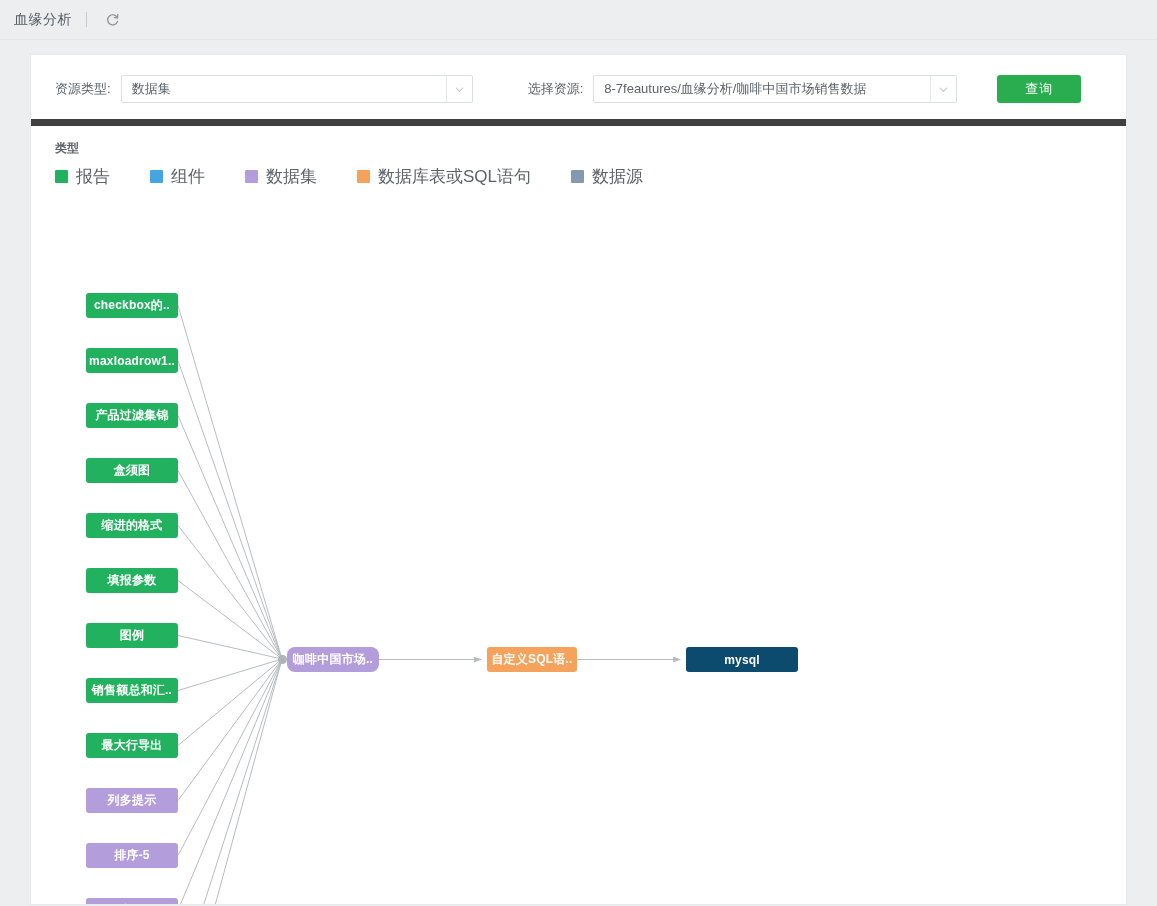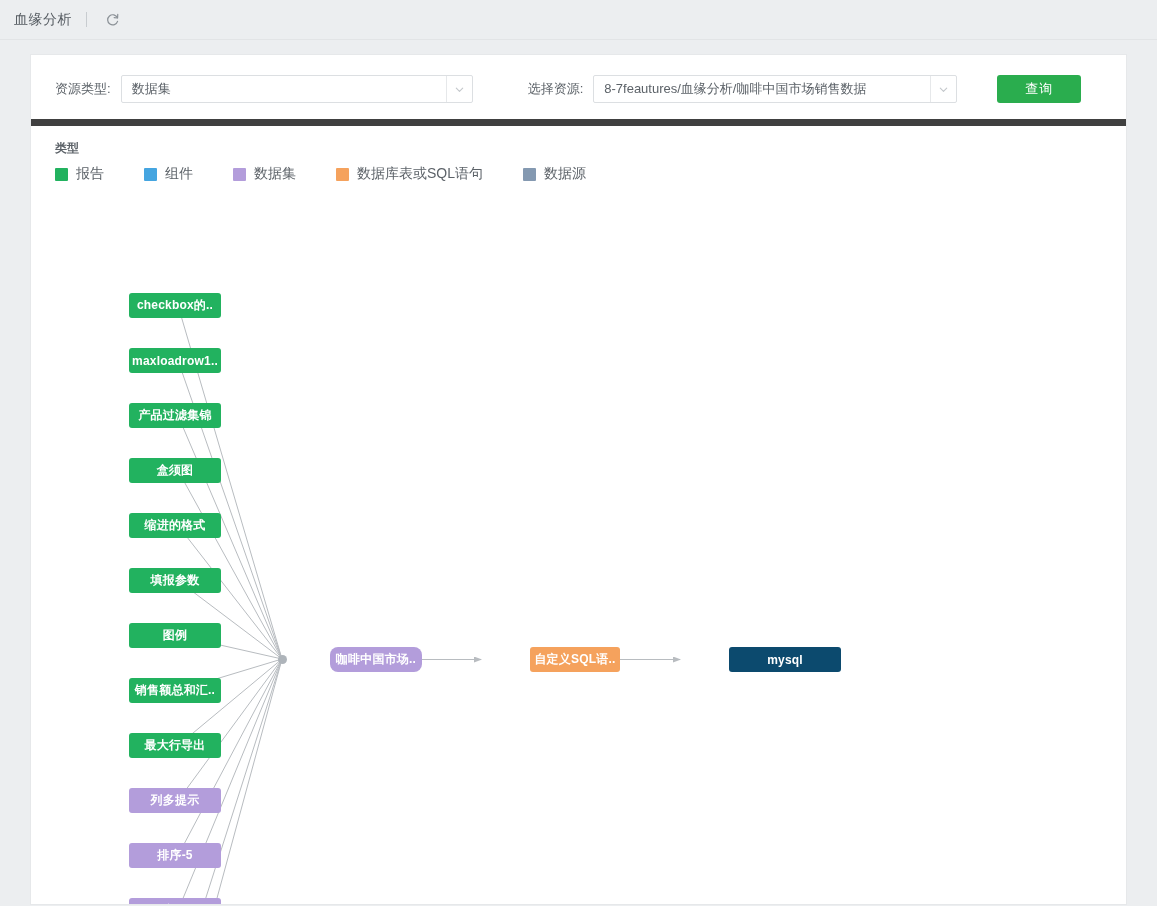--- a/index.html
+++ b/index.html
@@ -133,21 +133,21 @@
     display: flex;
     align-items: center;
     margin-right: 40px;
   }
   .legend-swatch {
     width: 13px; height: 13px;
     margin-right: 8px;
     border-radius: 1px;
   }
   .legend-label {
-    font-size: 14px;
+    font-size: 17px;
     color: #5c6268;
     white-space: nowrap;
   }
 
   
   .graph-canvas {
     position: absolute;
     left: 0; top: 180px;
     width: 1095px;
     height: 690px;
@@ -165,21 +165,20 @@
     display: flex;
     align-items: center;
     justify-content: center;
     color: #ffffff;
     font-size: 12px;
     font-weight: bold;
     white-space: nowrap;
     overflow: hidden;
     cursor: pointer;
     letter-spacing: .2px;
-    margin-left: 43px;
   }
   .hub-dot {
     position: absolute;
     width: 9px; height: 9px;
     border-radius: 50%;
     background: #aeb4ba;
   }
 </style>
 </head>
 <body>

